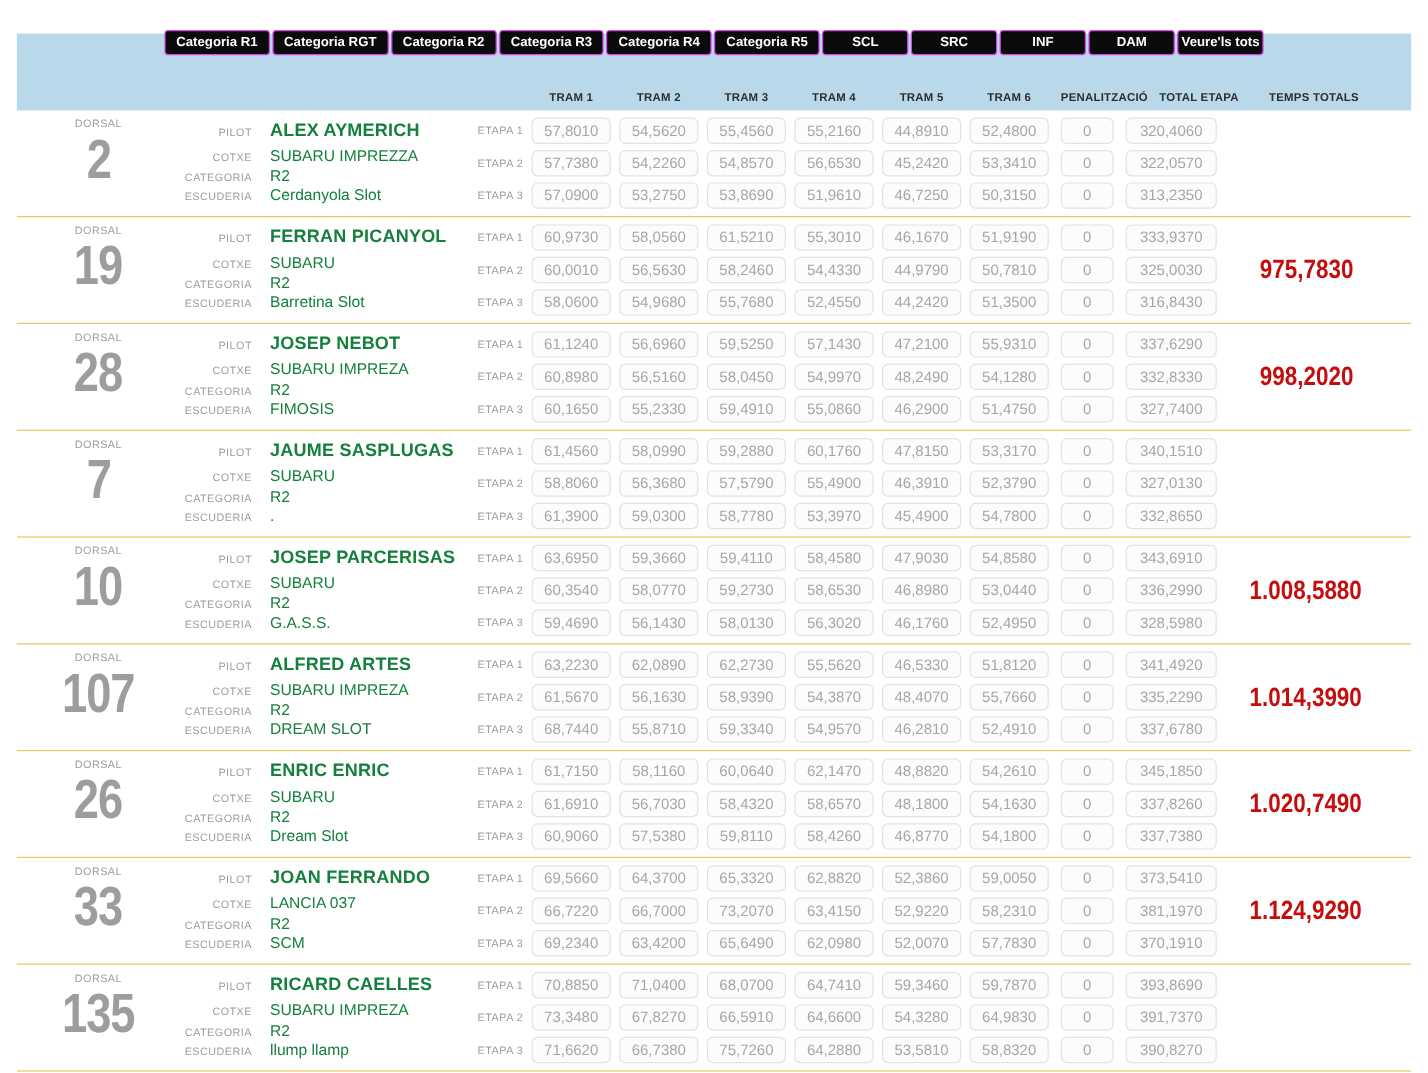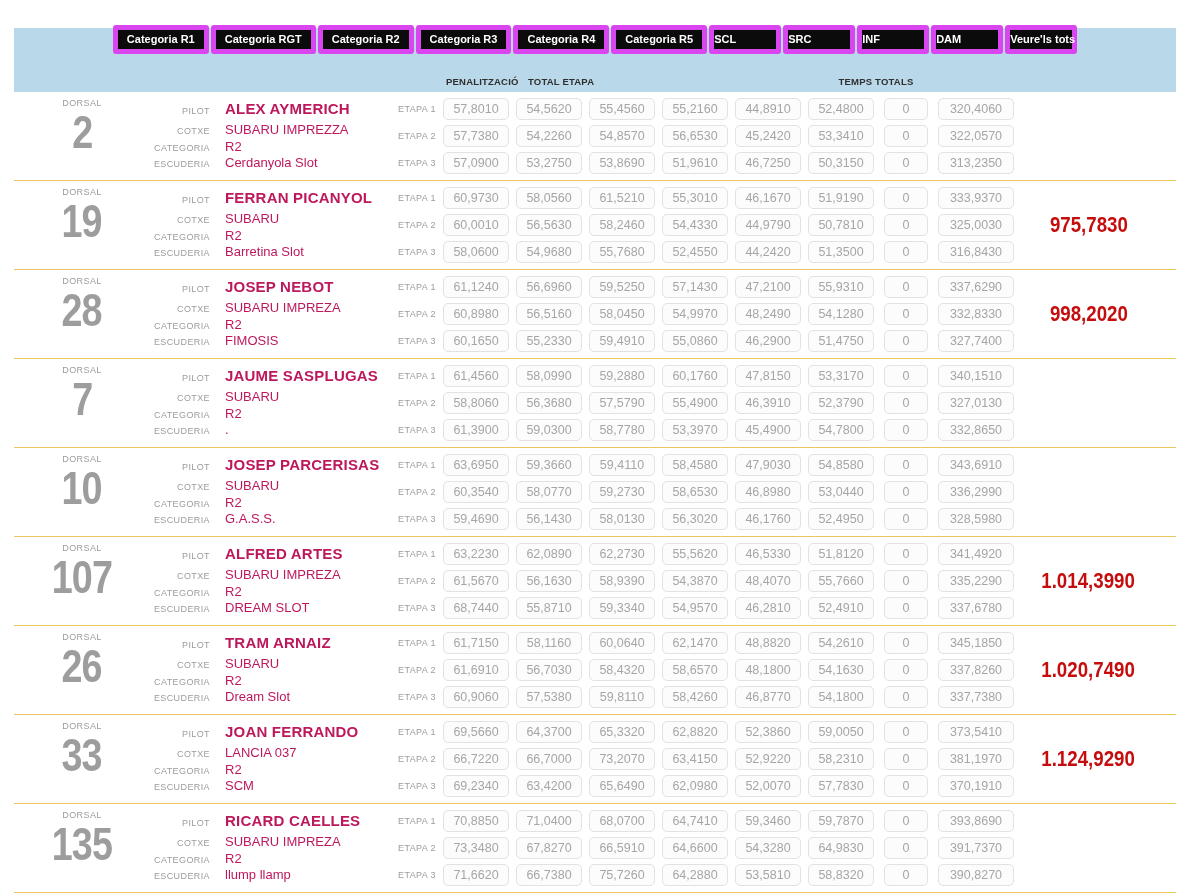--- a/index.html
+++ b/index.html
@@ -14,26 +14,26 @@
   
   .band {
     position:absolute; left:14px; top:28px; width:1162px; height:64px;
     background:#b9d8e9;
   }
   .filter-bar {
     position:absolute; left:0; right:0; top:-3px;
     display:flex; justify-content:center; gap:2px;
   }
   .btn {
-    background:#0b0b0b; color:#fff; border:5px solid #d946ef; border-radius:3px;
+    background:#0b0b0b; color:#fff; border:1px solid #d946ef; border-radius:3px;
     font-family:"Liberation Sans", sans-serif;
     font-size:11px; font-weight:700; padding:3px 9px; white-space:nowrap;
     cursor:pointer; line-height:13px;
   }
-  .btn.btn-fixed { width:72px; padding:3px 0; text-align:left; }
+  .btn.btn-fixed { width:72px; padding:3px 0; text-align:center; }
 
   .band-headers {
     position:absolute; left:0; bottom:5px; width:100%;
     display:flex; align-items:center;
     font-size:9.5px; font-weight:700; color:#2e2e2e; letter-spacing:.2px;
   }
   .hspacer { width:429px; flex:none; }
   .tram-headers { display:flex; flex:none; }
   .tram-headers .hcell { width:66px; margin-right:7px; text-align:center; flex:none; }
   .pen-h { width:44px; margin-left:3px; text-align:center; flex:none; white-space:nowrap; }
@@ -54,21 +54,21 @@
   .dorsal-num {
     display:inline-block; margin-top:3px;
     font-size:46px; font-weight:700; line-height:.95; letter-spacing:-1px;
     color:#9d9d9d; transform:scaleX(.82); transform-origin:center top;
   }
 
   .col-info { width:245px; flex:none; padding-top:8px; }
   .info-line { display:flex; align-items:baseline; }
   .info-line .lbl { width:60px; flex:none; text-align:right; }
   .info-line .val {
-    margin-left:15px; color:#be185d; font-size:13px; white-space:nowrap;
+    margin-left:15px; color:#15803d; font-size:13px; white-space:nowrap;
   }
   .info-line.pilot { height:22px; }
   .info-line.pilot .val { font-size:15px; font-weight:700; letter-spacing:.2px; }
   .info-line.cotxe { height:17px; }
   .info-line.categoria { height:16px; }
   .info-line.escuderia { height:17px; }
 
   .col-times {
     width:620px; flex:none;
     display:flex; flex-direction:column; justify-content:center; gap:5px;
@@ -109,20 +109,28 @@
         <button class="btn">Categoria R4</button>
         <button class="btn">Categoria R5</button>
         <button class="btn btn-fixed">SCL</button>
         <button class="btn btn-fixed">SRC</button>
         <button class="btn btn-fixed">INF</button>
         <button class="btn btn-fixed">DAM</button>
         <button class="btn btn-fixed">Veure'ls tots</button>
       </div>
     <div class="band-headers">
       <div class="hspacer"></div>
+      <div class="tram-headers">
+          <div class="hcell">TRAM 1</div>
+          <div class="hcell">TRAM 2</div>
+          <div class="hcell">TRAM 3</div>
+          <div class="hcell">TRAM 4</div>
+          <div class="hcell">TRAM 5</div>
+          <div class="hcell">TRAM 6</div>
+        </div>
       <div class="pen-h">PENALITZACIÓ</div>
       <div class="tot-h">TOTAL ETAPA</div>
       <div class="temps-h">TEMPS TOTALS</div>
     </div>
   </div>
 
   <div class="rows">
       <div class="driver-row">
         <div class="col-dorsal"><div class="lbl dorsal-lbl">DORSAL</div><div class="dorsal-num">2</div></div>
         <div class="col-info">
@@ -401,20 +409,23 @@
             <div class="cell tram">59,4690</div>
             <div class="cell tram">56,1430</div>
             <div class="cell tram">58,0130</div>
             <div class="cell tram">56,3020</div>
             <div class="cell tram">46,1760</div>
             <div class="cell tram">52,4950</div>
             <div class="cell pen">0</div>
             <div class="cell tot">328,5980</div>
           </div>
         </div>
+        <div class="col-total">
+          <div class="temps-total">1.008,5880</div>
+        </div>
       </div>
       <div class="driver-row">
         <div class="col-dorsal"><div class="lbl dorsal-lbl">DORSAL</div><div class="dorsal-num">107</div></div>
         <div class="col-info">
           <div class="info-line pilot">
             <div class="lbl">PILOT</div>
             <div class="val">ALFRED ARTES</div>
           </div>
           <div class="info-line cotxe">
             <div class="lbl">COTXE</div>
@@ -466,21 +477,21 @@
         </div>
         <div class="col-total">
           <div class="temps-total">1.014,3990</div>
         </div>
       </div>
       <div class="driver-row">
         <div class="col-dorsal"><div class="lbl dorsal-lbl">DORSAL</div><div class="dorsal-num">26</div></div>
         <div class="col-info">
           <div class="info-line pilot">
             <div class="lbl">PILOT</div>
-            <div class="val">TRAM ARNAIZ</div>
+            <div class="val">ENRIC ENRIC</div>
           </div>
           <div class="info-line cotxe">
             <div class="lbl">COTXE</div>
             <div class="val">SUBARU</div>
           </div>
           <div class="info-line categoria">
             <div class="lbl">CATEGORIA</div>
             <div class="val">R2</div>
           </div>
           <div class="info-line escuderia">

